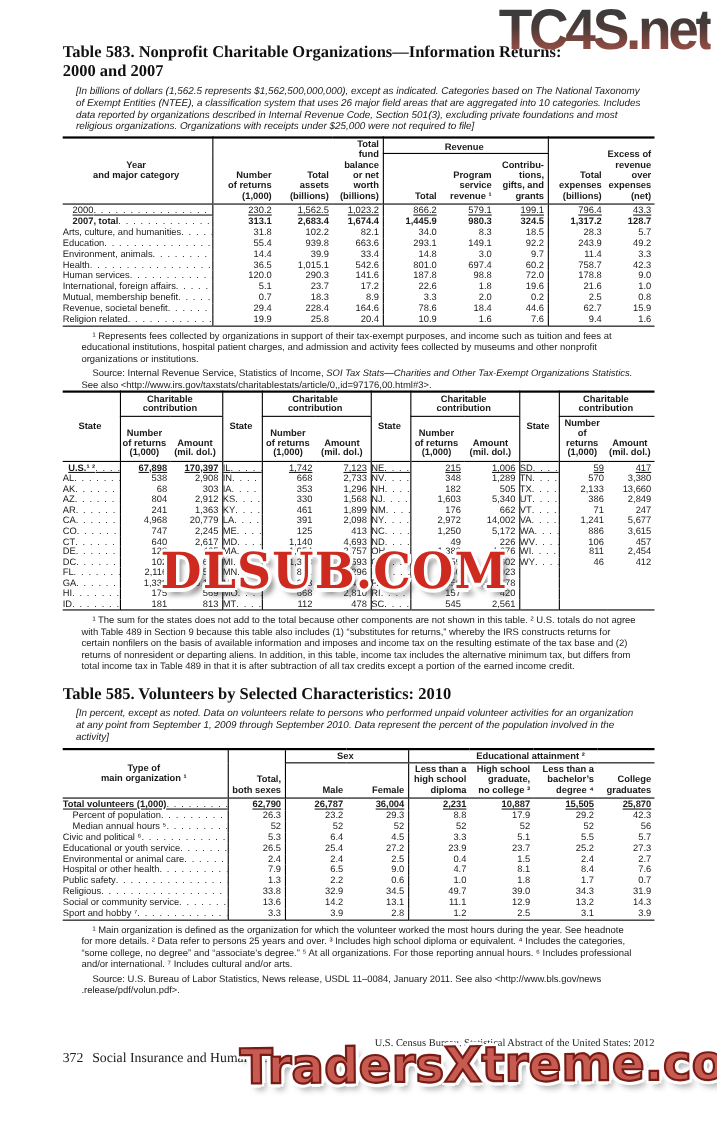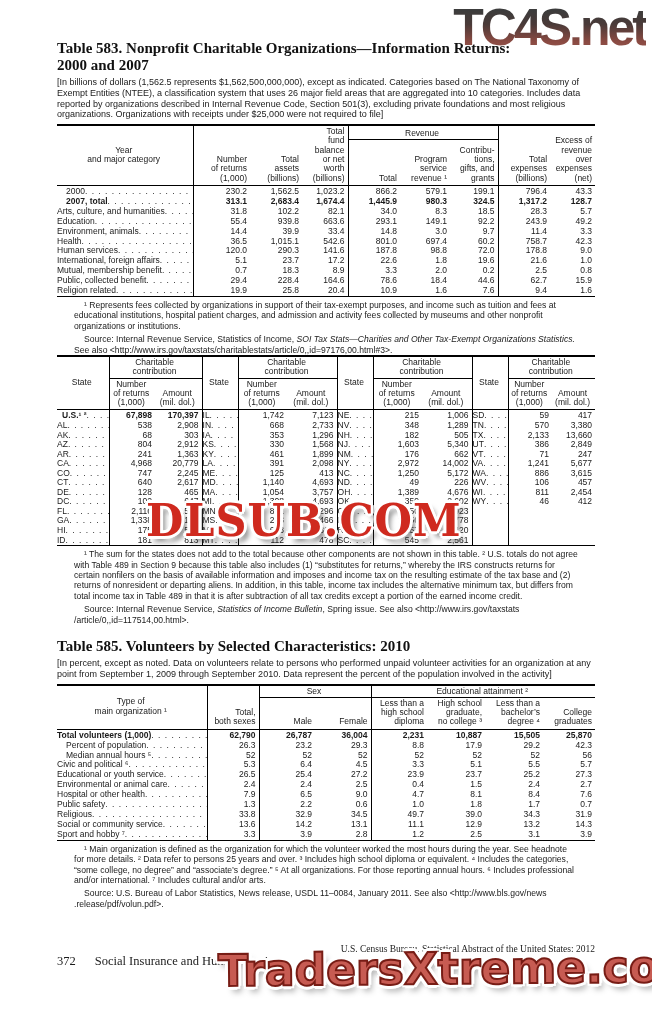--- a/index.html
+++ b/index.html
@@ -9,48 +9,48 @@
     font-family:"Liberation Sans", sans-serif; color:#1a1a1a;
     -webkit-font-smoothing:antialiased;
   }
   .content { position:absolute; left:57px; top:40px; width:538px; z-index:1; }
 
   .tbl-title {
     font-family:"Liberation Serif", serif; font-weight:bold;
     font-size:15px; line-height:17px; margin:13px 0 3px; white-space:pre-line; color:#111;
   }
   .tbl-title.first { margin-top:0; }
-  .headnote { font-size:9px; line-height:10.8px; margin:0 0 4px; }
+  .headnote { font-size:9px; line-height:10.8px; margin:0 12px 4px;font-style:italic; }
 
   table.t { width:538px; border-collapse:collapse; table-layout:fixed;
     border-top:2px solid #000; border-bottom:1.5px solid #000; font-size:8.5px; }
-  table.t th { font-weight:normal; vertical-align:bottom; white-space:pre-line;
+  table.t th { font-weight:bold; vertical-align:bottom; white-space:pre-line;
     line-height:9.3px; padding:1px 3px 2px 1px; font-size:8.5px; }
   table.t th.num-h { text-align:right; }
   table.t th.center { vertical-align:middle; }
   table.t th.spanner { text-align:center; border-bottom:1px solid #000; vertical-align:bottom; padding-bottom:1px; }
-  table.t tbody tr:first-child td { border-top:1.2px solid #000; padding-top:1px; }
+  table.t tbody tr:first-child td { border-top:1.2px solid #000; padding-top:1px;text-decoration:underline; }
   table.t td { padding:0; line-height:9.9px; vertical-align:bottom; }
   table.t td.num { text-align:right; padding-right:3px; white-space:nowrap; }
   table.t84 td { line-height:9.55px; }
   .vr { border-left:1px solid #000; }
   .bold { font-weight:bold; }
   .lead { display:flex; overflow:hidden; }
   .lead .lbl { white-space:nowrap; }
   .lead .ind { padding-left:9px; }
   .lead .ind2 { padding-left:5px;text-align:center; }
   .dots { flex:1; white-space:nowrap; overflow:hidden; font-weight:normal; }
   .dots::after { content:" . . . . . . . . . . . . . . . . . . . . . . . . . . . . . . . . . . . . . . . ."; letter-spacing:1px; }
 
   .fn { font-size:8.6px; line-height:10.4px; margin:3px 17px 0; text-indent:10px; }
   .fn i { font-style:italic; }
 
   .page-footer { position:absolute; left:57px; top:954px; z-index:1;
     font-family:"Liberation Serif", serif; font-size:12.5px; color:#1b1b1b; }
-  .page-footer .pgnum { margin-right:19px; }
+  .page-footer .pgnum { margin-right:8px; }
   .attribution { position:absolute; right:57px; top:927px; z-index:1;
     font-family:Liberation Serif, serif; font-size:9.5px; color:#1b1b1b;margin-top:17px; }
 
   
   .wm { position:absolute; z-index:10; pointer-events:none; }
   .wm-top {
     top:2px; right:6px;
     font-family:"Liberation Sans", sans-serif; font-weight:800; font-size:50px; line-height:50px;
     letter-spacing:-3px; transform:scaleY(1.04);
     background:linear-gradient(180deg,#3c3c3c 18%, #4a3a38 45%, #8a4a42 78%, #96584f 100%);
@@ -276,21 +276,21 @@
           <td class="num">8.9</td>
           <td class="num vr">3.3</td>
           <td class="num">2.0</td>
           <td class="num">0.2</td>
           <td class="num vr">2.5</td>
           <td class="num">0.8</td>
         </tr>
         <tr>
           <td class="stub">
             <div class="lead">
-              <span class="lbl">Public, collected benefit</span>
+              <span class="lbl">Revenue, societal benefit</span>
               <span class="dots"></span>
             </div>
           </td>
           <td class="num vr">29.4</td>
           <td class="num">228.4</td>
           <td class="num">164.6</td>
           <td class="num vr">78.6</td>
           <td class="num">18.4</td>
           <td class="num">44.6</td>
           <td class="num vr">62.7</td>
@@ -823,21 +823,20 @@
           </td>
           <td class="num vr">545</td>
           <td class="num">2,561</td>
           <td class="vr"></td>
           <td class="num vr"></td>
           <td class="num"></td>
         </tr>
       </tbody>
   </table>
   <p class="fn">¹ The sum for the states does not add to the total because other components are not shown in this table. ² U.S. totals do not agree with Table 489 in Section 9 because this table also includes (1) “substitutes for returns,” whereby the IRS constructs returns for certain nonfilers on the basis of available information and imposes and income tax on the resulting estimate of the tax base and (2) returns of nonresident or departing aliens. In addition, in this table, income tax includes the alternative minimum tax, but differs from total income tax in Table 489 in that it is after subtraction of all tax credits except a portion of the earned income credit.</p>
-  <p class="fn"><span>Source: Internal Revenue Service, </span><i>Statistics of Income Bulletin</i><span>, Spring issue. See also &lt;http://www.irs.gov/taxstats /article/0,,id=117514,00.html&gt;.</span></p>
 
   <h2 class="tbl-title">Table 585. Volunteers by Selected Characteristics: 2010</h2>
   <p class="headnote">[In percent, except as noted. Data on volunteers relate to persons who performed unpaid volunteer activities for an organization at any point from September 1, 2009 through September 2010. Data represent the percent of the population involved in the activity]</p>
   <table class="t">
     <colgroup>
       <col style="width:150px">
         <col style="width:52px">
         <col style="width:56px">
         <col style="width:56px">
       <col style="width:56px">

